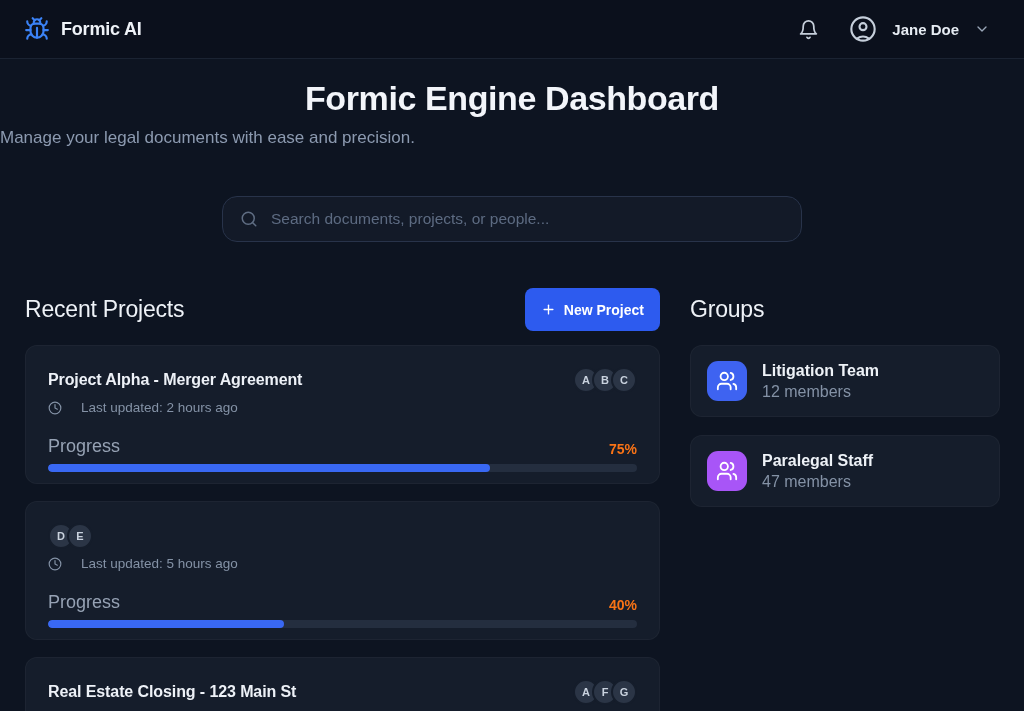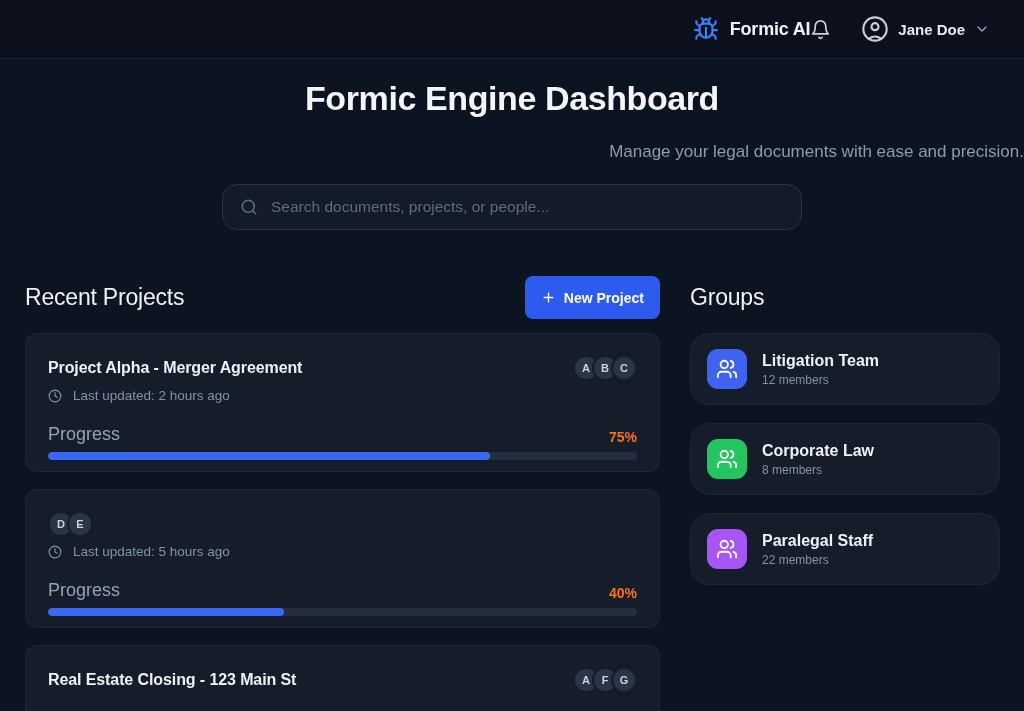--- a/index.html
+++ b/index.html
@@ -9,48 +9,48 @@
     font-family: "Liberation Sans", "DejaVu Sans", sans-serif;
     color: #e6ebf2;
   }
   
   .navbar {
     height: 59px;
     background: #0b101c;
     border-bottom: 1px solid #1b2332;
     display: flex;
     align-items: center;
-    justify-content: flex-end;
+    justify-content: space-between;
     padding: 0 34px 0 24px;
   }
   .brand { display: flex; align-items: center; gap: 11px; cursor: pointer; }
   .brand-name { font-size: 18px; font-weight: 700; color: #eef2f7; letter-spacing: -0.2px; }
   .nav-right { display: flex; align-items: center; gap: 30px; }
   .icon-btn { background: none; border: none; cursor: pointer; display: flex; align-items: center; padding: 0; }
-  .user-menu { display: flex; align-items: center; gap: 9px; cursor: pointer; }
+  .user-menu { display: flex; align-items: center; gap: 15px; cursor: pointer; }
   .user-name { font-size: 15px; font-weight: 600; color: #e6ebf2; }
   
   .hero-title {
     margin-top: 20px;
     text-align: center;
     font-size: 34px;
     font-weight: 700;
     color: #f2f5fa;
     letter-spacing: -0.4px;
   }
   .hero-subtitle {
-    margin-top: 24px;
-    text-align: right;
+    margin-top: 10px;
+    text-align: left;
     font-size: 17px;
     color: #8c9ab0;
   }
   .search-wrap {
     width: 580px;
     height: 46px;
-    margin: 22px auto 0;
+    margin: 48px auto 0;
     background: #131a28;
     border: 1px solid #28334a;
     border-radius: 15px;
     display: flex;
     align-items: center;
     gap: 13px;
     padding: 0 17px;
   }
   .search-input {
     flex: 1;
@@ -113,21 +113,21 @@
     display: flex;
     align-items: center;
     justify-content: center;
     margin-left: -7px;
   }
   .avatar:first-child { margin-left: 0; }
   .pc-updated {
     margin-top: 7px;
     display: flex;
     align-items: center;
-    gap: 11px;
+    gap: 19px;
     color: #8492a6;
     font-size: 13.5px;
   }
   .pc-progress-row {
     margin-top: 21px;
     display: flex;
     justify-content: space-between;
     align-items: flex-end;
   }
   .pc-progress-label { font-size: 18px; color: #96a2b4; }
@@ -138,38 +138,38 @@
     background: #242e3f;
     border-radius: 4px;
     overflow: hidden;
   }
   .pc-fill { height: 100%; width: 0; background: #3968f3; border-radius: 4px; }
   
   .group-card {
     height: 72px;
     background: #151d2b;
     border: 1px solid rgba(255,255,255,0.035);
-    border-radius: 20px;
+    border-radius: 12px;
     display: flex;
     align-items: center;
     gap: 15px;
     padding: 0 16px;
     margin-bottom: 18px;
     cursor: pointer;
   }
   .g-tile {
     width: 40px; height: 40px;
     border-radius: 11px;
     display: flex;
     align-items: center;
     justify-content: center;
     flex: none;
   }
   .g-name { font-size: 16px; font-weight: 700; color: #eef2f7; }
-  .g-members { font-size: 12px; color: #8492a6; margin-top: 3px; }
+  .g-members { font-size: 16px; color: #8492a6; margin-top: 3px; }
   svg { display: block; }
 </style>
 </head>
 <body>
 
 <header class="navbar">
   <div class="brand">
     <svg width="26" height="26" viewBox="0 0 24 24" fill="none" stroke="#3b82f6" stroke-width="2" stroke-linecap="round" stroke-linejoin="round">
       <path d="m8 2 1.88 1.88"></path>
         <path d="M14.12 3.88 16 2"></path>
@@ -305,46 +305,32 @@
             <path d="M22 21v-2a4 4 0 0 0-3-3.87"></path>
               <path d="M16 3.13a4 4 0 0 1 0 7.75"></path>
           </svg>
         </div>
         <div>
           <div class="g-name">Litigation Team</div>
           <div class="g-members">12 members</div>
         </div>
       </article>
 
-      <article class="group-card">
-        <div class="g-tile" style="background-color: rgb(34, 197, 94);">
-          <svg width="22" height="22" viewBox="0 0 24 24" fill="none" stroke="#ffffff" stroke-width="2" stroke-linecap="round" stroke-linejoin="round">
-            <path d="M16 21v-2a4 4 0 0 0-4-4H6a4 4 0 0 0-4 4v2"></path>
-              <circle cx="9" cy="7" r="4"></circle>
-            <path d="M22 21v-2a4 4 0 0 0-3-3.87"></path>
-              <path d="M16 3.13a4 4 0 0 1 0 7.75"></path>
-          </svg>
-        </div>
-        <div>
-          <div class="g-name">Corporate Law</div>
-          <div class="g-members">8 members</div>
-        </div>
-      </article>
 
       <article class="group-card">
         <div class="g-tile" style="background-color: rgb(168, 85, 247);">
           <svg width="22" height="22" viewBox="0 0 24 24" fill="none" stroke="#ffffff" stroke-width="2" stroke-linecap="round" stroke-linejoin="round">
             <path d="M16 21v-2a4 4 0 0 0-4-4H6a4 4 0 0 0-4 4v2"></path>
               <circle cx="9" cy="7" r="4"></circle>
             <path d="M22 21v-2a4 4 0 0 0-3-3.87"></path>
               <path d="M16 3.13a4 4 0 0 1 0 7.75"></path>
           </svg>
         </div>
         <div>
           <div class="g-name">Paralegal Staff</div>
-          <div class="g-members">22 members</div>
+          <div class="g-members">47 members</div>
         </div>
       </article>
 
     </section>
 
   </div>
 </main>
 
 </body></html>

